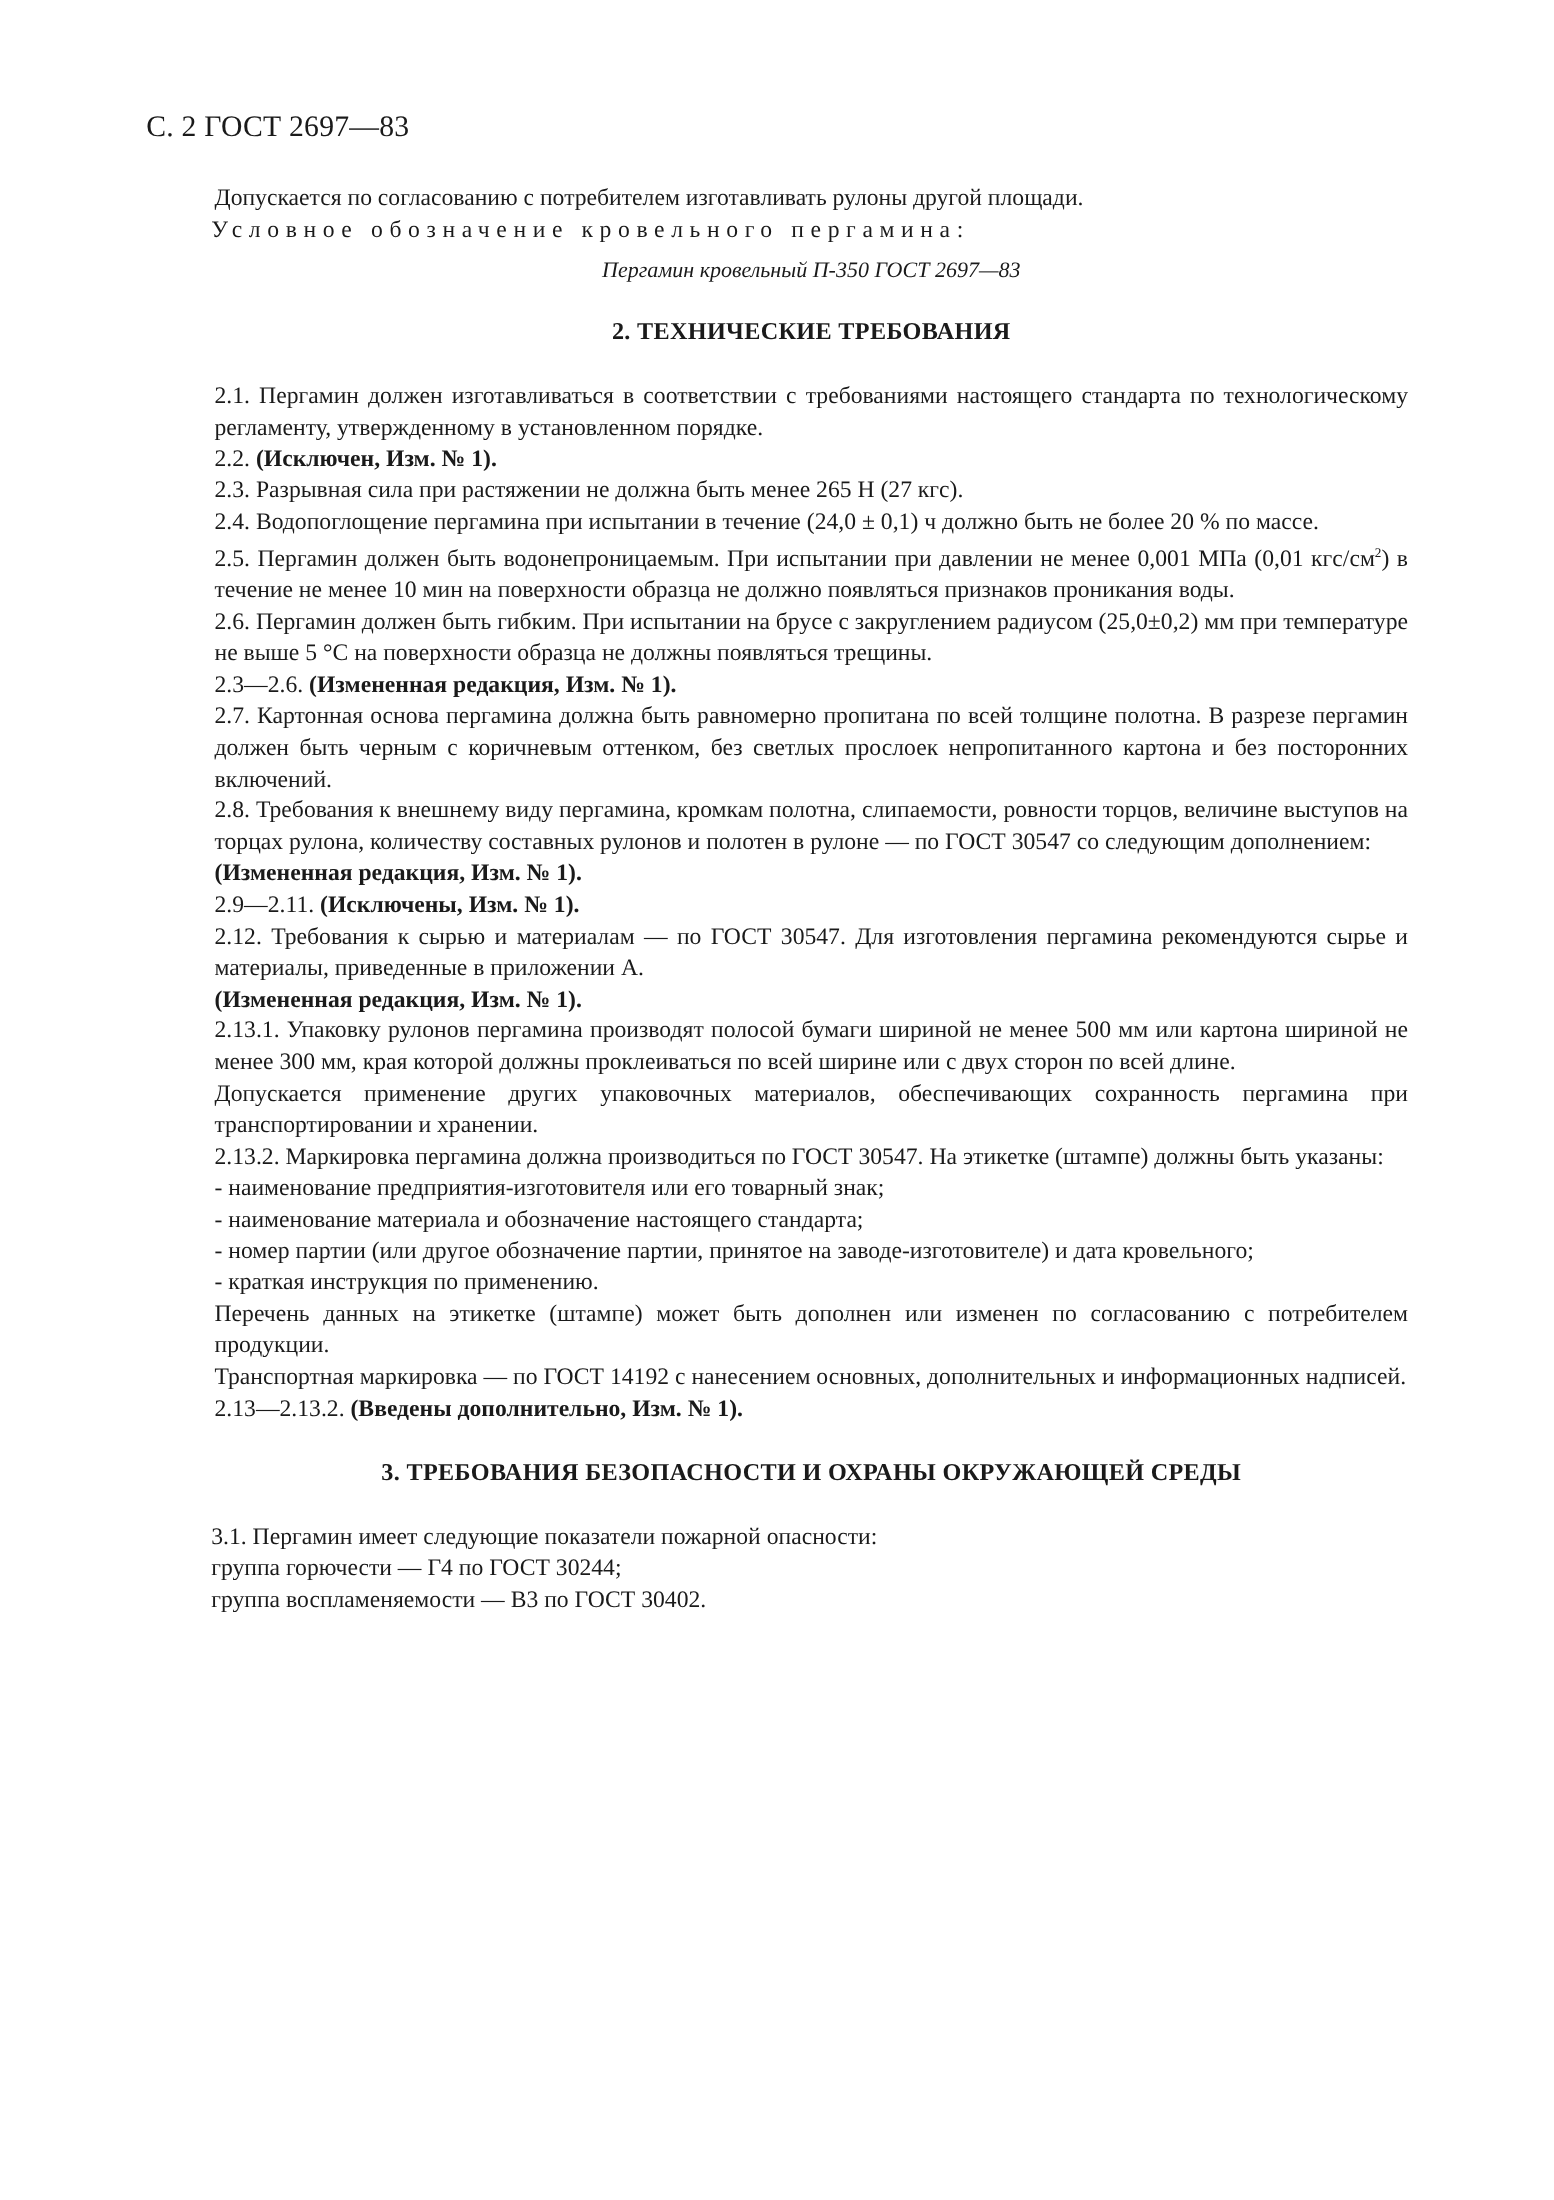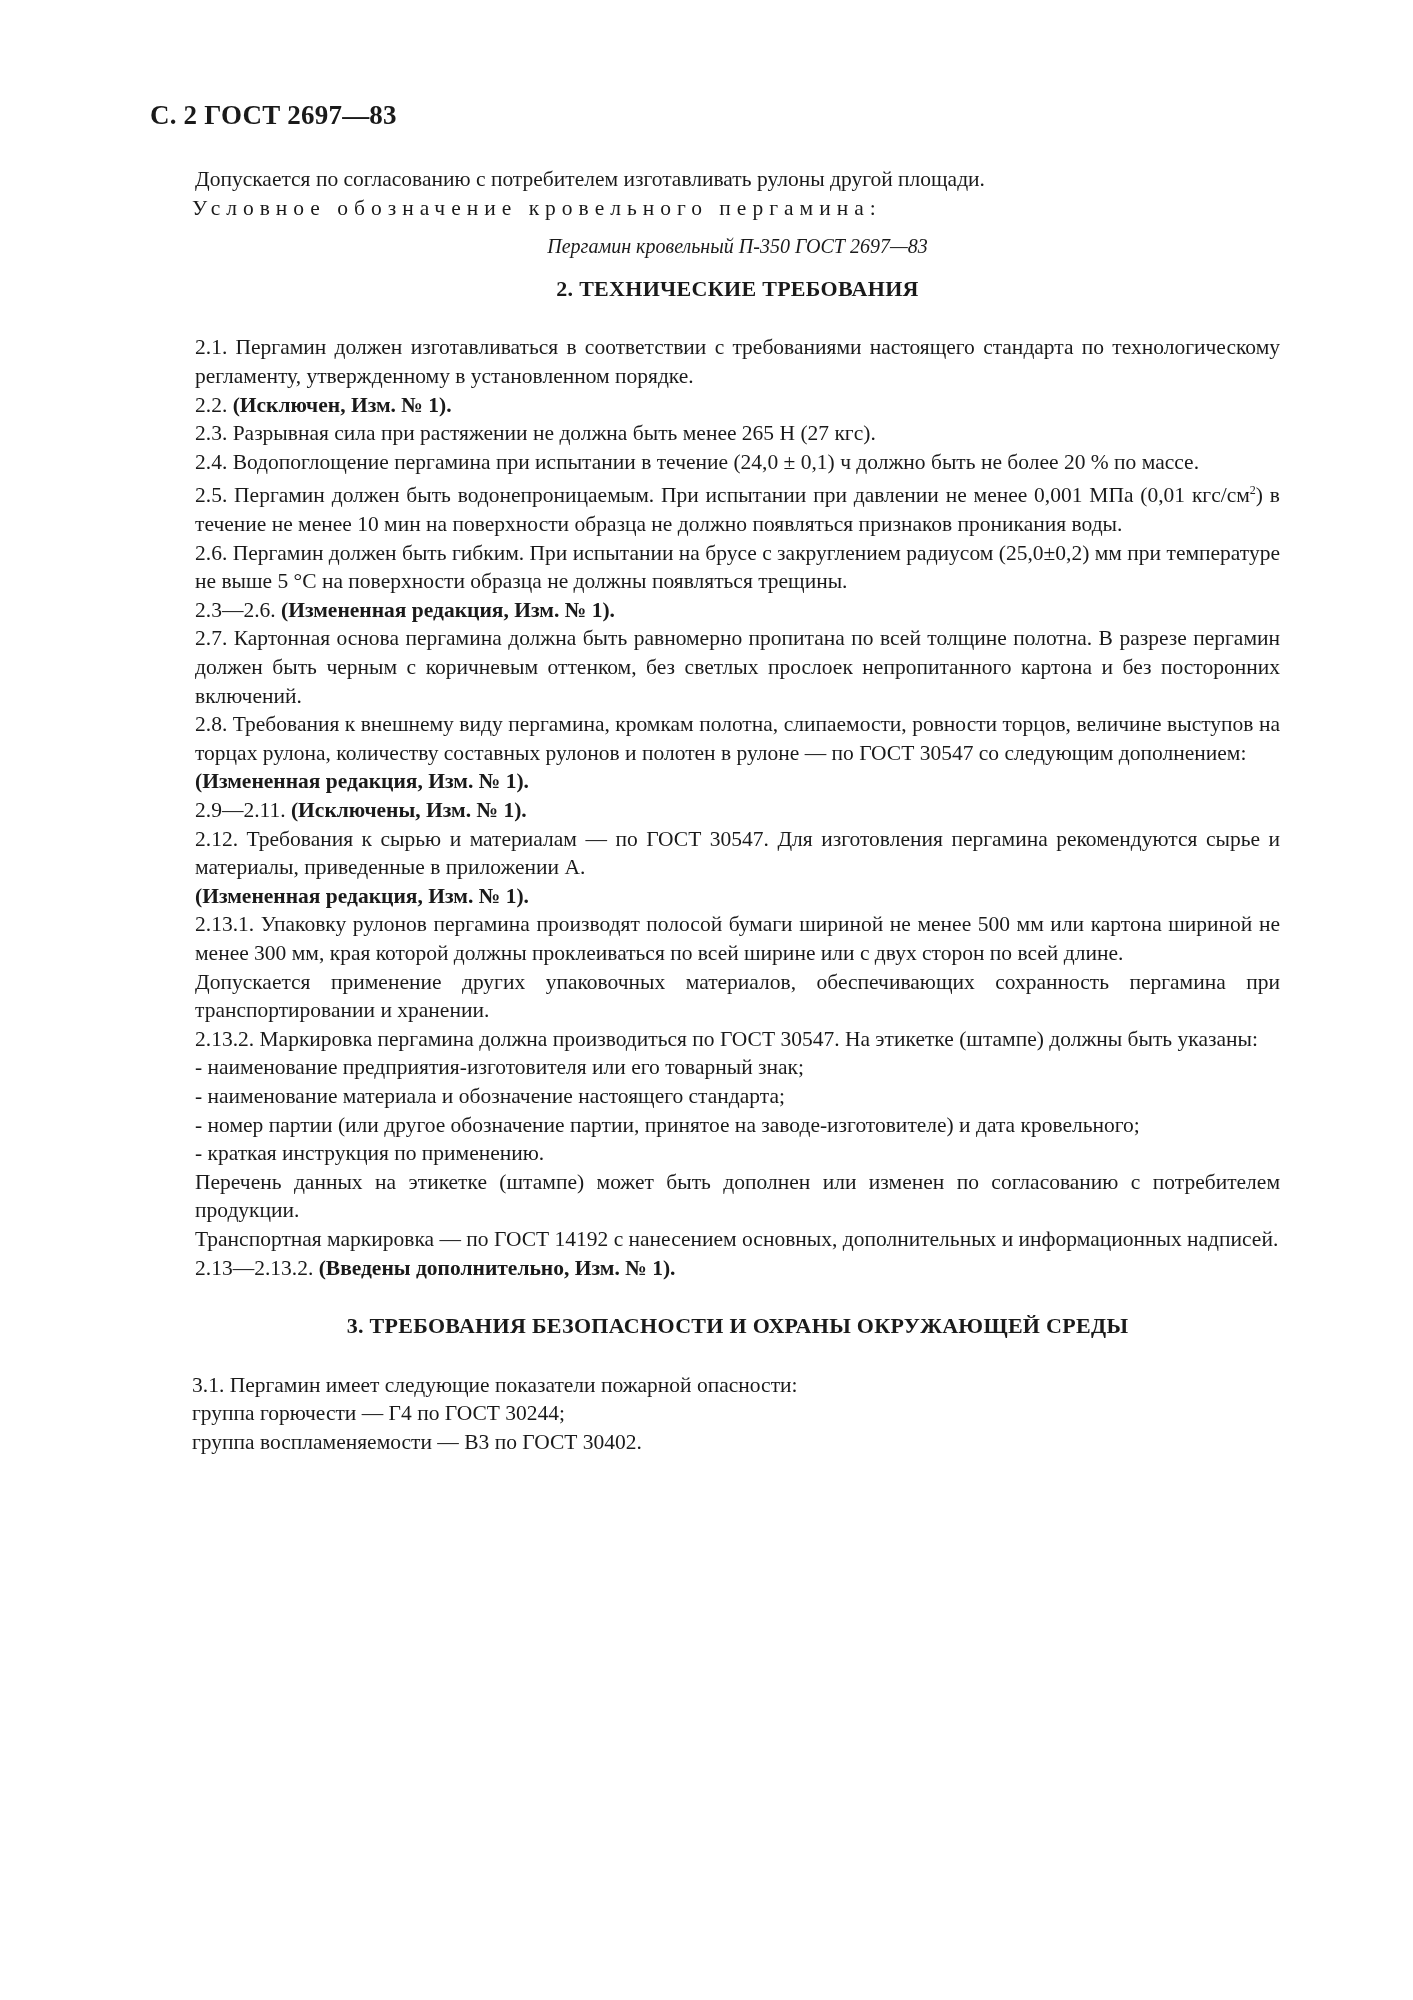--- a/index.html
+++ b/index.html
@@ -1,23 +1,23 @@
 <!DOCTYPE html>
 <html><head>
 <meta charset="utf-8">
 <style>
   html, body { margin: 0; padding: 0; background: #ffffff; }
   body { width: 1413px; height: 2000px; position: relative; overflow: hidden;
          font-family: "Liberation Serif", "DejaVu Serif", serif; color: #1a1a1a; }
   .page { position: absolute; left: 0; top: 0; width: 1413px; height: 2000px; }
-  .running-head { position: absolute; left: 150px; top: 100px; font-size: 27px; font-weight: bold; letter-spacing: 0.2px; }
+  .running-head { position: absolute; left: 133px; top: 100px; font-size: 27px; font-weight: normal; letter-spacing: 0.2px; }
   .body { position: absolute; left: 195px; top: 165px; width: 1085px; font-size: 21.5px; line-height: 28.6px; text-align: justify; }
   .p { margin: 0; text-indent: 0; }
   .spaced { letter-spacing: 6px; }
-  .formula { text-align: center; font-style: italic; margin: 10px 0 14px; font-size: 20px; }
+  .formula { text-align: center; font-style: italic; margin: 10px 0 26px; font-size: 20px; }
   .h { text-align: center; font-weight: bold; font-size: 22px; margin: 0 0 30px; letter-spacing: 0.3px; }
   .b { font-weight: bold; }
   .flush { margin-left: -3px; }
   .gap { height: 30px; }
   sup { font-size: 12px; }
 </style>
 </head>
 <body>
 
 <div class="page">

